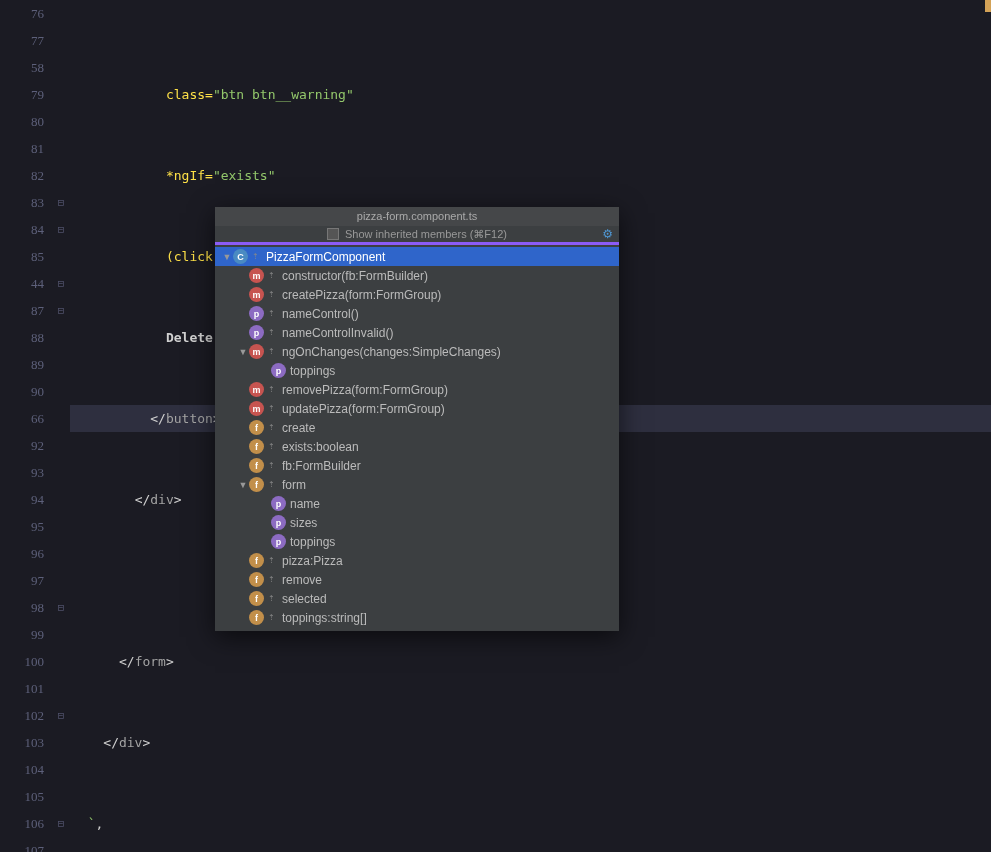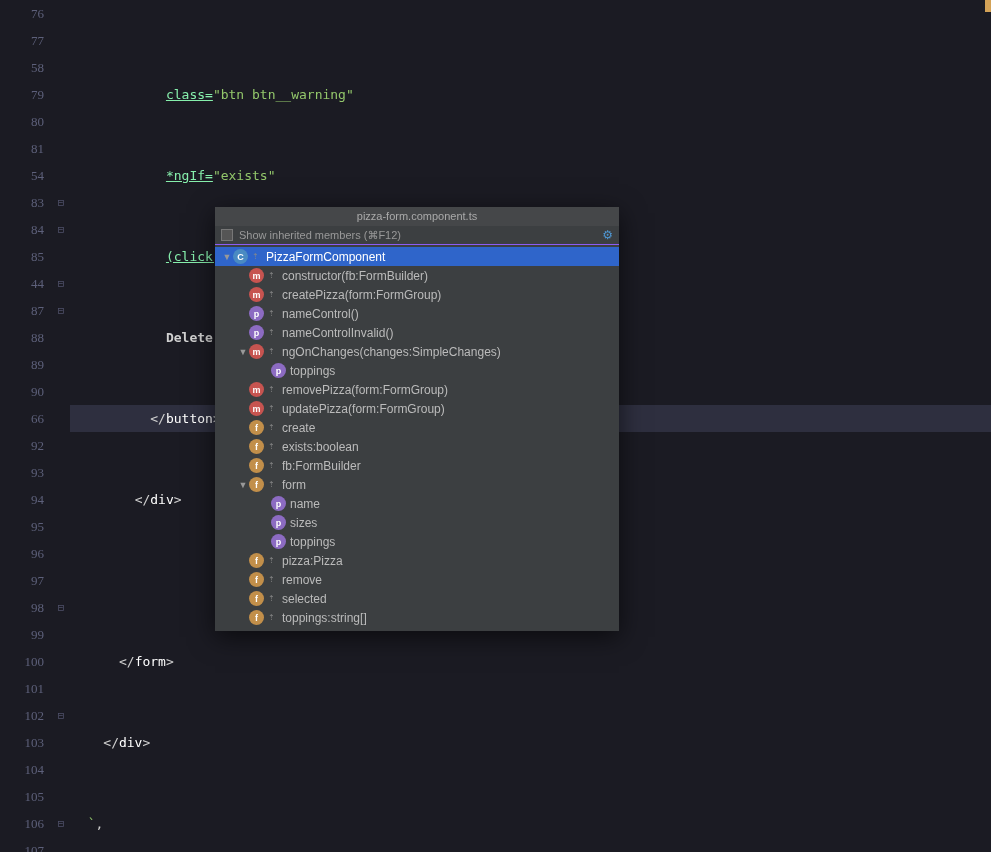--- a/index.html
+++ b/index.html
@@ -50,22 +50,22 @@
   position: absolute;
   left: 0;
   top: calc(27px * 15);
   width: 100%;
   height: 27px;
   background: #2e2f3f;
   z-index: 0;
 }
 .code .code-line { position: relative; z-index: 1; }
 .str { color: #93c76b; }
-.tag { color: #ffffff; }
-.attr { color: #86efac; text-decoration: underline; }
+.tag { color: #a3a3a3; }
+.attr { color: #fde047; }
 .id { color: #d0d0d0; }
 .pun { color: #d0d0d0; }
 .txt { color: #d0d0d0; font-weight:bold;}
 
 .popup {
   position: absolute;
   left: 215px;
   top: 207px;
   width: 404px;
   background: #3c3f41;
@@ -81,24 +81,25 @@
   text-align: center;
   font-size: 11px;
   line-height: 19px;
   color: #aaa;
 }
 .popup-header {
   display: flex;
   align-items: center;
   height: 19px;
   padding: 0 6px;
-  border-bottom: 1px solid #8b5cf6;
+  border-bottom: 3px solid #8b5cf6;
   font-size: 11px;
   color: #999;
   position: relative;
+  justify-content: center;
 }
 .cbx {
   width: 12px;
   height: 12px;
   border: 1px solid #777;
   background: #555;
   margin-right: 6px;
 }
 .gear {
   position:absolute;
@@ -169,21 +170,21 @@
 
 <div class="editor">
   <div class="minimap"></div>
   <div class="gutter">
     <div>76</div>
       <div>77</div>
       <div>58</div>
       <div>79</div>
       <div>80</div>
       <div>81</div>
-      <div>54</div>
+      <div>82</div>
       <div>83</div>
       <div>84</div>
       <div>85</div>
       <div>44</div>
       <div>87</div>
       <div>88</div>
       <div>89</div>
       <div>90</div>
       <div>66</div>
       <div>92</div>

